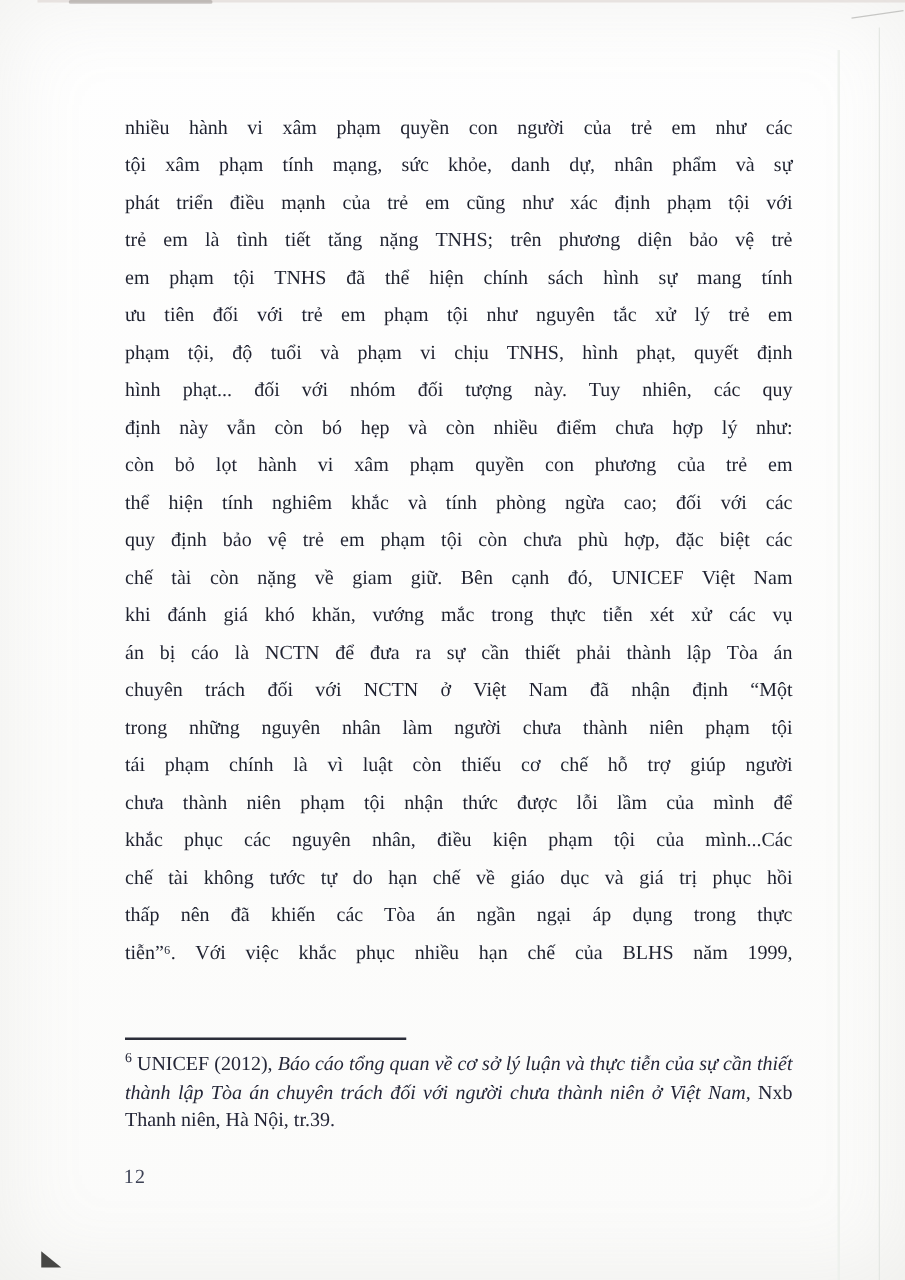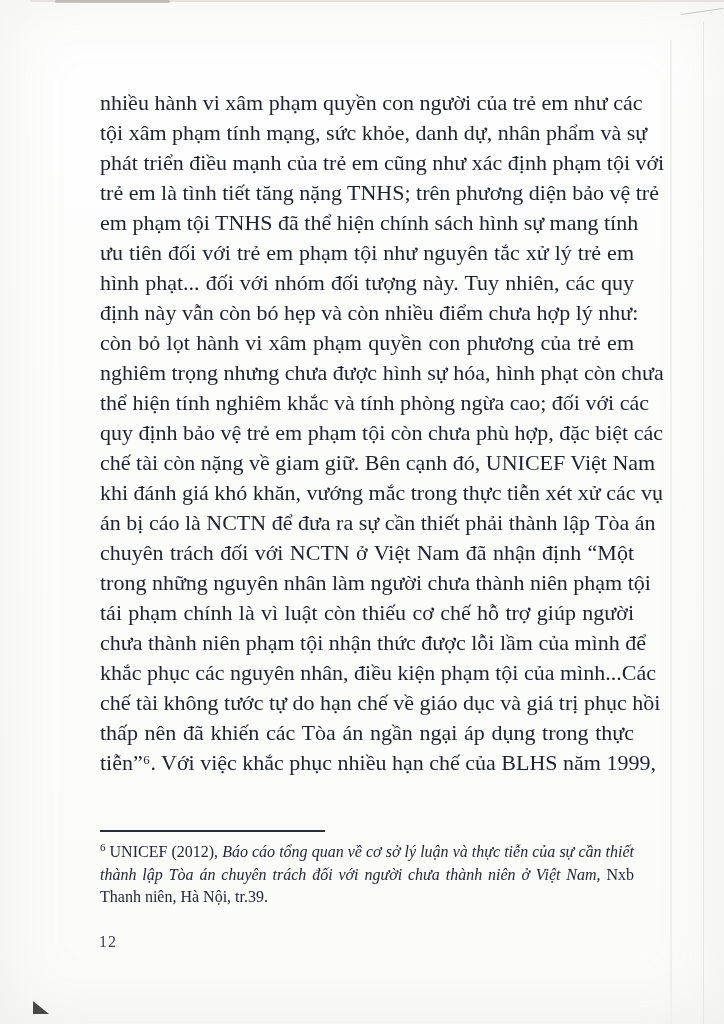--- a/index.html
+++ b/index.html
@@ -14,21 +14,21 @@
   
   .top-edge-line { position:absolute; left:30px; top:0; width:694px; height:2px; background:#d8cec9; opacity:.5; }
   .top-edge-dark { position:absolute; left:55px; top:0; width:115px; height:3px; background:#8d8883; opacity:.45; border-radius:2px; }
   .corner-line   { position:absolute; right:1px; top:11px; width:42px; height:1px; background:#c6c6c4; transform:rotate(-8deg); }
   .right-line    { position:absolute; left:670px; top:40px; width:2px; height:984px; background:#eef1ed; }
   .right-line2   { position:absolute; left:703px; top:22px; width:1px; height:1002px; background:#e4e7e3; }
 
   
   .text-block {
     position:absolute; left:100px; top:88px; width:534px;
-    color:#1f2230; font-size:22px;
+    color:#1f2230; font-size:16px;
   }
   .bline {
     height:30px; line-height:30px;
     text-align:justify; text-align-last:justify;
     overflow:visible; white-space:nowrap;
   }
 
   
   .fn-rule {
     position:absolute; left:100px; top:830px;
@@ -68,24 +68,24 @@
   <div class="right-line"></div>
   <div class="right-line2"></div>
 
   <main class="text-block">
       <div class="bline">nhiều hành vi xâm phạm quyền con người của trẻ em như các</div>
       <div class="bline">tội xâm phạm tính mạng, sức khỏe, danh dự, nhân phẩm và sự</div>
       <div class="bline">phát triển điều mạnh của trẻ em cũng như xác định phạm tội với</div>
       <div class="bline">trẻ em là tình tiết tăng nặng TNHS; trên phương diện bảo vệ trẻ</div>
       <div class="bline">em phạm tội TNHS đã thể hiện chính sách hình sự mang tính</div>
       <div class="bline">ưu tiên đối với trẻ em phạm tội như nguyên tắc xử lý trẻ em</div>
+      <div class="bline">phạm tội, độ tuổi và phạm vi chịu TNHS, hình phạt, quyết định</div>
       <div class="bline">hình phạt... đối với nhóm đối tượng này. Tuy nhiên, các quy</div>
       <div class="bline">định này vẫn còn bó hẹp và còn nhiều điểm chưa hợp lý như:</div>
       <div class="bline">còn bỏ lọt hành vi xâm phạm quyền con phương của trẻ em</div>
-      <div class="bline">nghiêm trọng nhưng chưa được hình sự hóa, hình phạt còn chưa</div>
       <div class="bline">thể hiện tính nghiêm khắc và tính phòng ngừa cao; đối với các</div>
       <div class="bline">quy định bảo vệ trẻ em phạm tội còn chưa phù hợp, đặc biệt các</div>
       <div class="bline">chế tài còn nặng về giam giữ. Bên cạnh đó, UNICEF Việt Nam</div>
       <div class="bline">khi đánh giá khó khăn, vướng mắc trong thực tiễn xét xử các vụ</div>
       <div class="bline">án bị cáo là NCTN để đưa ra sự cần thiết phải thành lập Tòa án</div>
       <div class="bline">chuyên trách đối với NCTN ở Việt Nam đã nhận định “Một</div>
       <div class="bline">trong những nguyên nhân làm người chưa thành niên phạm tội</div>
       <div class="bline">tái phạm chính là vì luật còn thiếu cơ chế hỗ trợ giúp người</div>
       <div class="bline">chưa thành niên phạm tội nhận thức được lỗi lầm của mình để</div>
       <div class="bline">khắc phục các nguyên nhân, điều kiện phạm tội của mình...Các</div>

